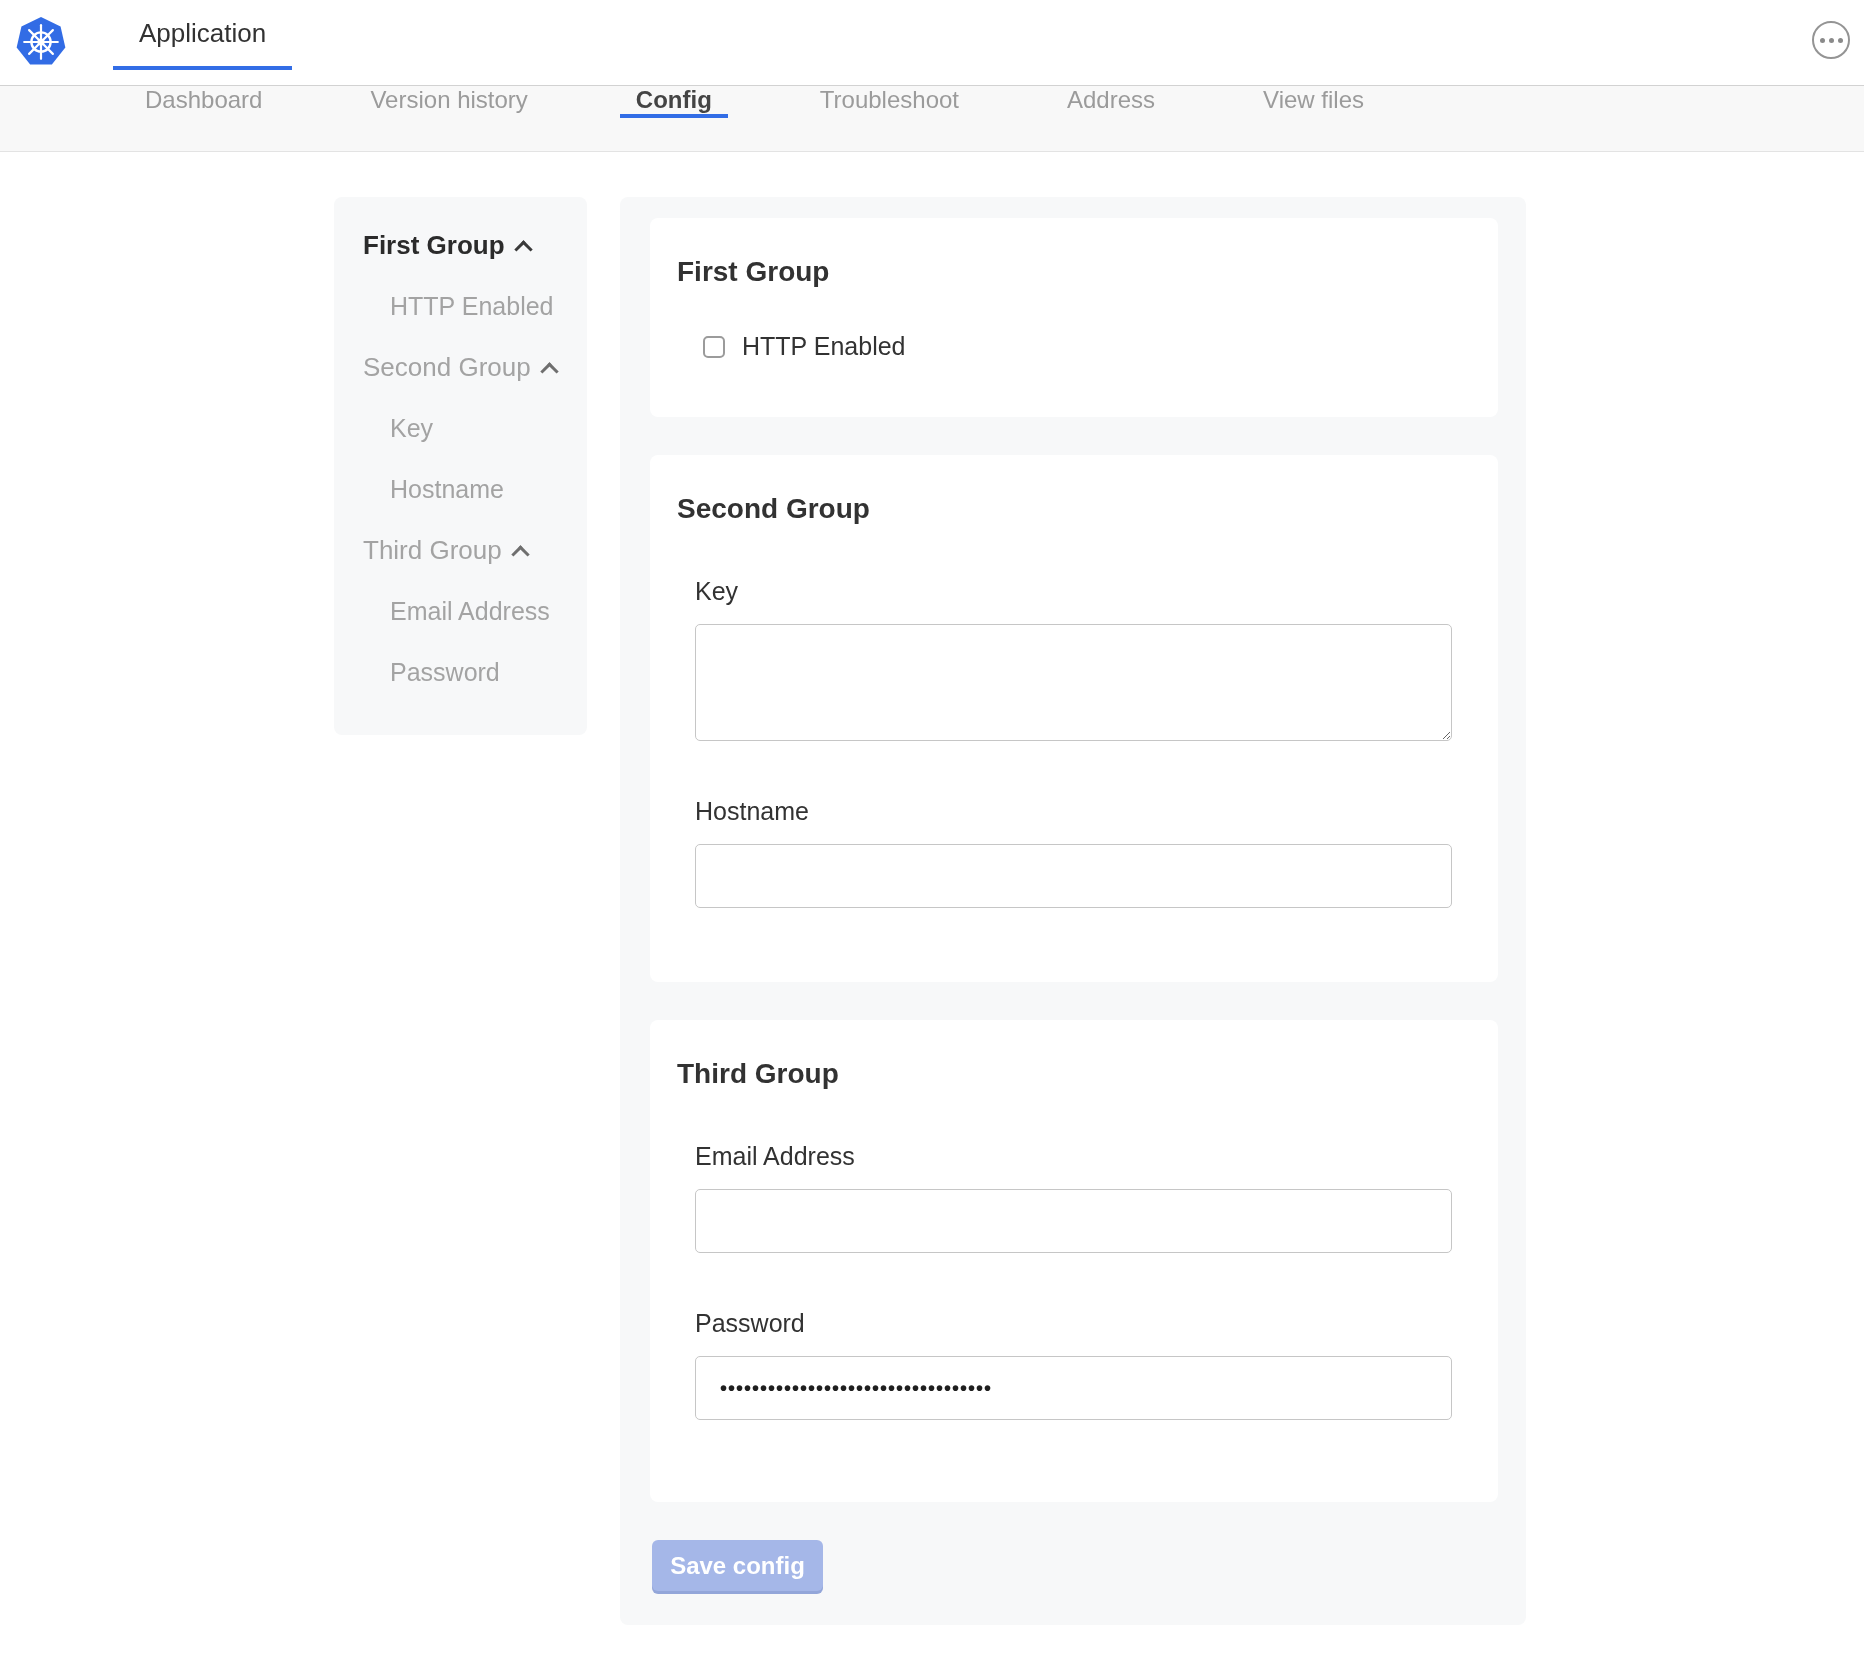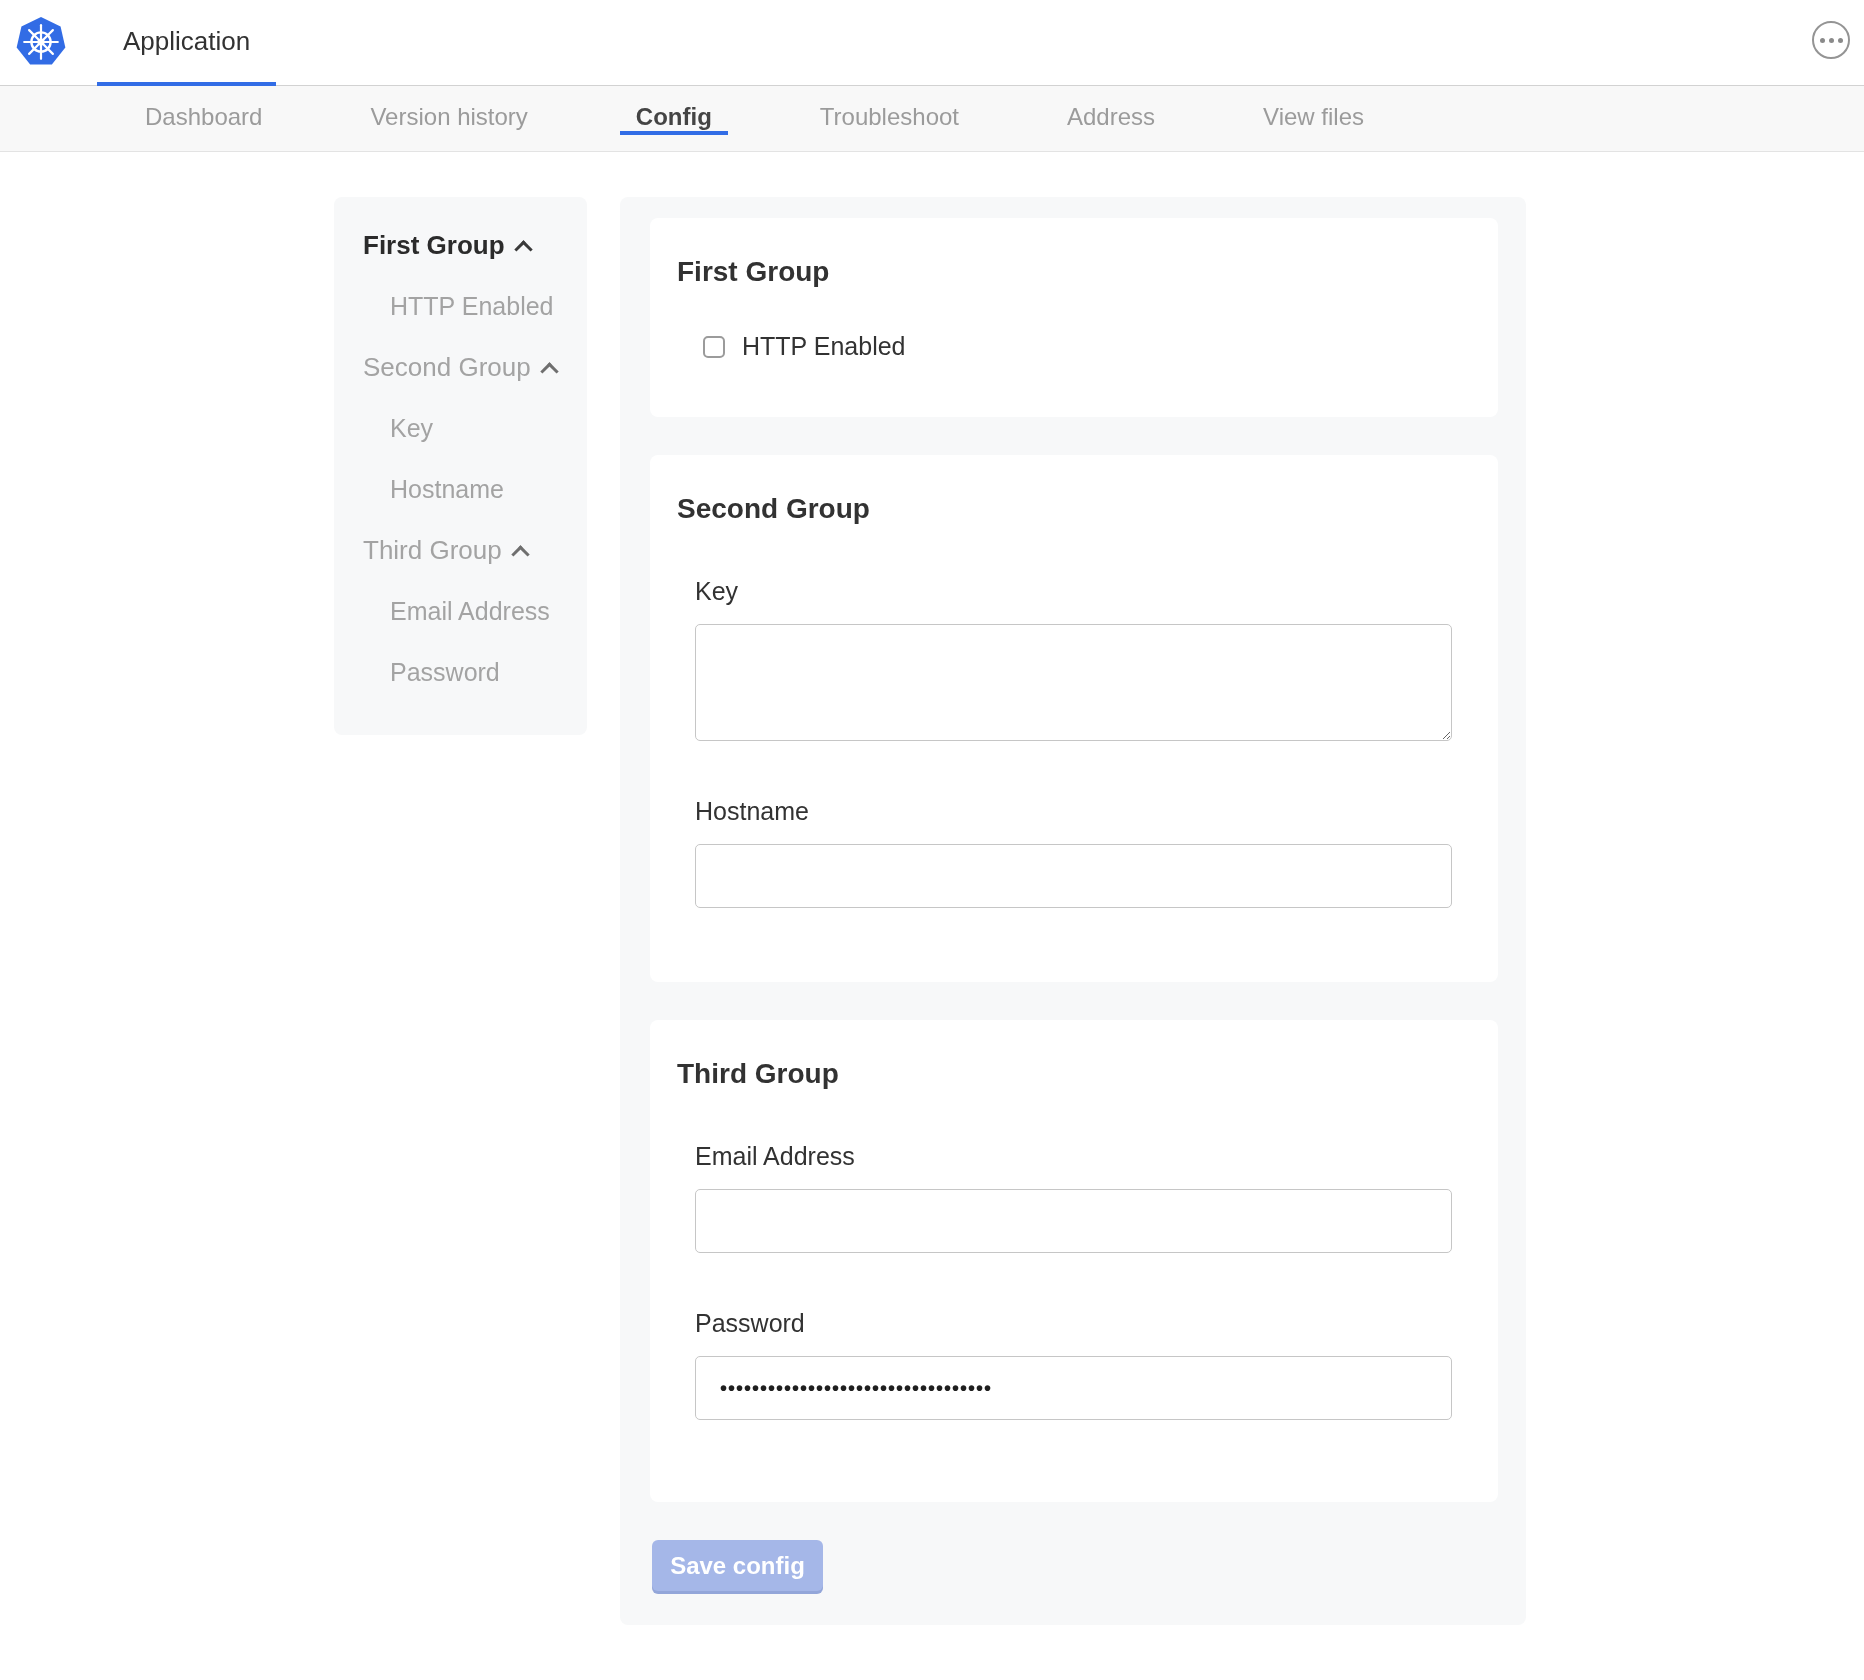--- a/index.html
+++ b/index.html
@@ -5,30 +5,30 @@
   * { margin:0; padding:0; box-sizing:border-box; }
   html,body { width:1864px; height:1680px; background:#ffffff; overflow:hidden;
               font-family:"Liberation Sans", sans-serif; color:#323232; }
 
   
   .header { position:relative; height:86px; background:#ffffff; border-bottom:1px solid #d2d2d2; }
   .logo { position:absolute; left:16px; top:17px; width:50px; height:50px; background:#326ce5;
           clip-path:polygon(50% 0%, 10.9% 18.8%, 1.3% 61.1%, 28.3% 95.1%, 71.7% 95.1%, 98.7% 61.1%, 89.1% 18.8%);
           display:flex; align-items:center; justify-content:center; }
   .logo svg { width:40px; height:40px; }
-  .app-tab { position:absolute; left:97px; top:0; height:86px; display:flex; align-items:center;
+  .app-tab { position:absolute; left:113px; top:0; height:70px; display:flex; align-items:center;
              padding:0 26px; border-bottom:4px solid #326de6; }
   .app-tab span { font-size:26px; color:#323232; }
   .more-btn { position:absolute; right:14px; top:21px; width:38px; height:38px; border:2px solid #949494;
               border-radius:50%; display:flex; align-items:center; justify-content:center; gap:4px; background:#fff; }
   .more-btn i { width:5px; height:5px; border-radius:50%; background:#8a8a8a; display:block; }
 
   
   .navbar { height:66px; background:#f8f8f8; border-bottom:1px solid #e3e3e3;
-            display:flex; align-items:center; padding-left:129px; gap:76px; }
+            display:flex; align-items:flex-start; padding-left:129px; gap:76px; }
   .tab { display:flex; align-items:center; padding:0 16px; font-size:24px; color:#9b9b9b; cursor:pointer;
          border-bottom:4px solid transparent; }
   .tab.active { color:#444444; font-weight:700; border-bottom-color:#326de6; }
 
   
   .side-nav { position:absolute; left:334px; top:197px; width:253px; height:538px;
               background:#f7f8f9; border-radius:8px; padding:18px 0 0 29px; }
   .side-row { height:61px; display:flex; align-items:center; gap:12px; font-size:26px; color:#a3a3a3; cursor:pointer; }
   .side-row.group.current { color:#2b2b2b; font-weight:700; }
   .side-row.child { padding-left:27px; font-size:25px; }

